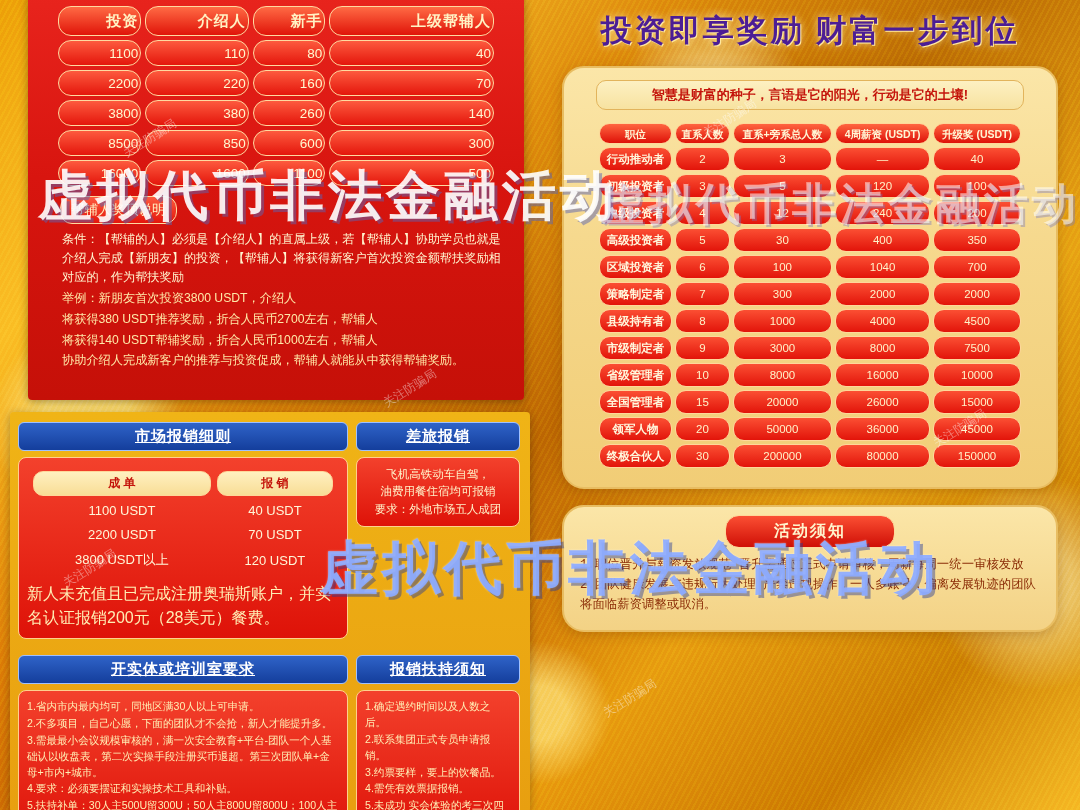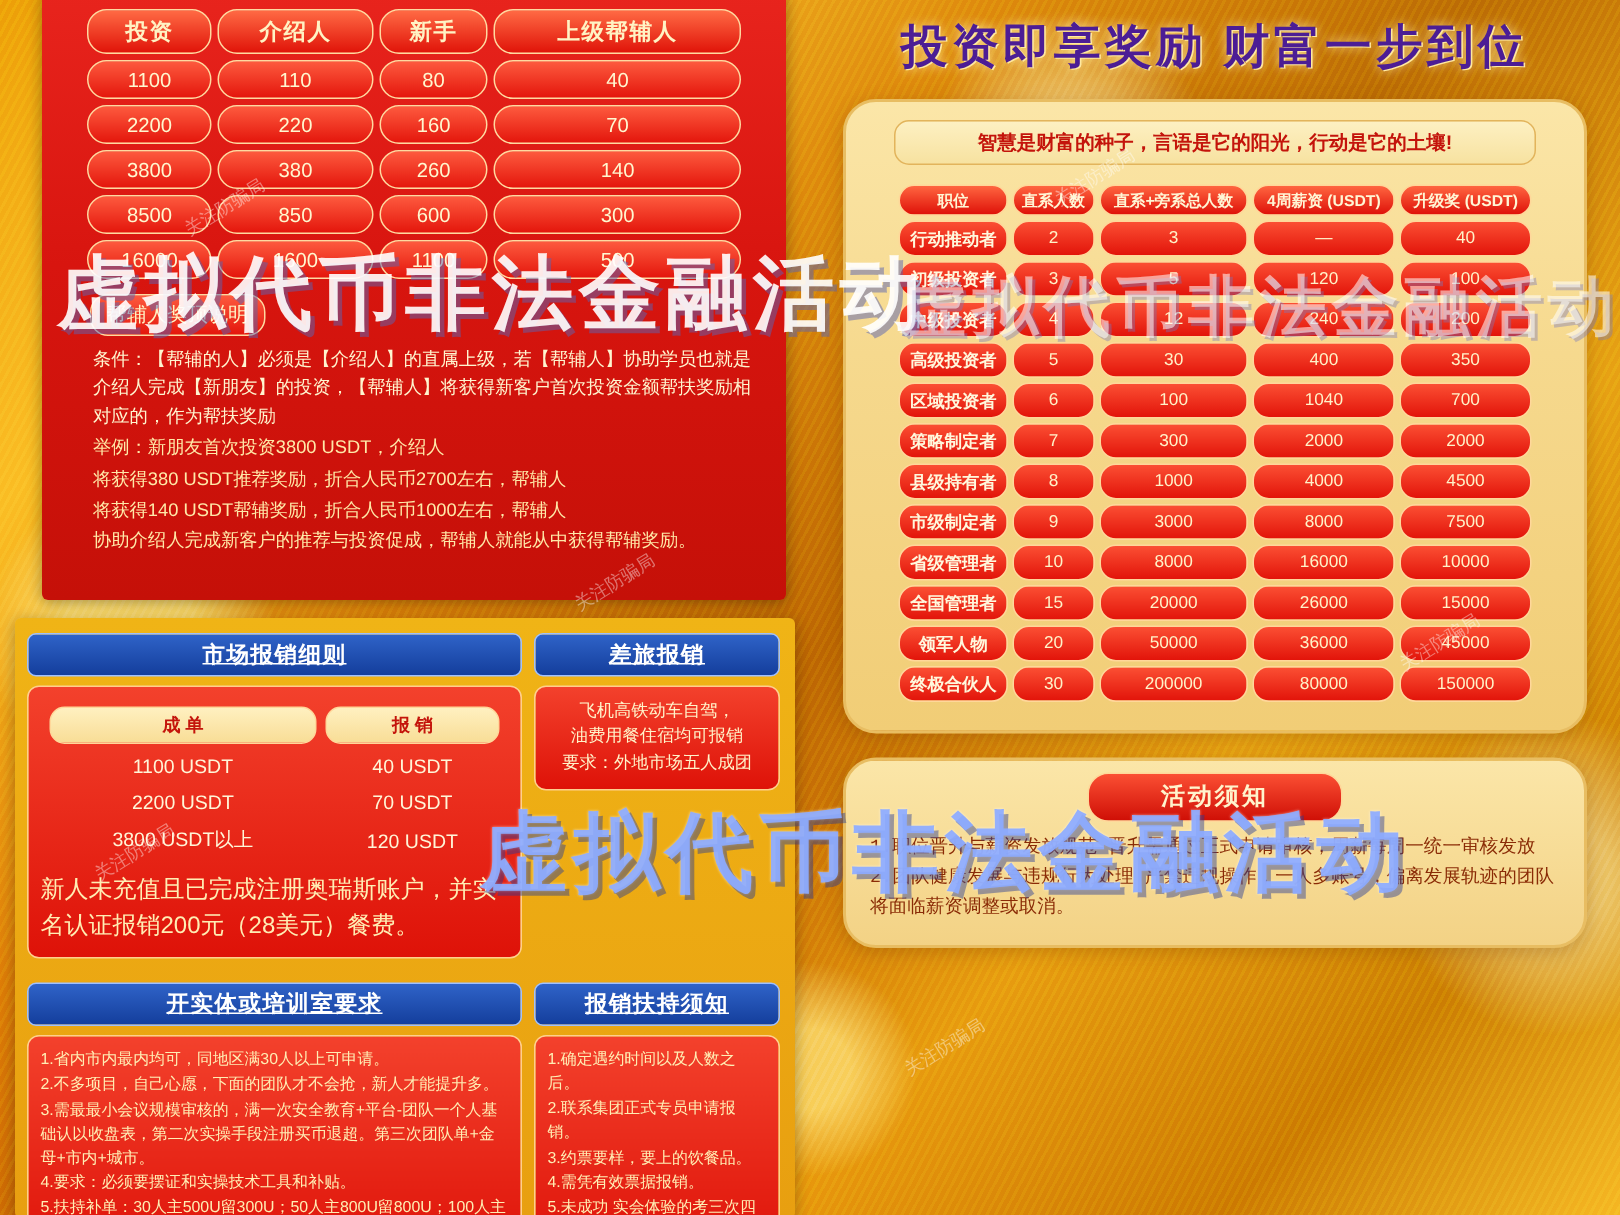--- a/index.html
+++ b/index.html
@@ -40,21 +40,21 @@
   .panel { position: absolute; overflow: hidden; }
 
   
   #tl { left: 28px; top: -6px; width: 496px; height: 406px;
         background: linear-gradient(180deg,#e8241d 0%, #d8150f 45%, #c51008 100%);
         border-radius: 4px; box-shadow: 0 2px 10px rgba(0,0,0,.35); }
   #tl .tbl { width: 444px; margin: 8px auto 0; border-collapse: separate; border-spacing: 4px 4px; }
   #tl .tbl th, #tl .tbl td {
     background: linear-gradient(180deg,#fd5a3e,#e4160c);
     border: 1px solid #ffd9a0; border-radius: 13px;
-    text-align: center; color: #fff8d0;
+    text-align: right; color: #fff8d0;
     font-size: 13.5px; padding: 4.5px 2px; white-space: nowrap;
   }
   #tl .tbl th { font-size: 15px; font-weight: bold; color:#fff3c4;
     background: linear-gradient(180deg,#ff6a44,#e01409); letter-spacing:1px; }
   #tl .note-head {
     margin: 6px 16px 0; border: 1px solid #ffd9a0; border-radius: 12px;
     background: linear-gradient(180deg,#fd5a3e,#e4160c);
     color: #fff3c4; font-size: 13.5px; padding: 4px 10px; display:inline-block;
   }
   #tl .note-wrap { margin-left: 16px; }

